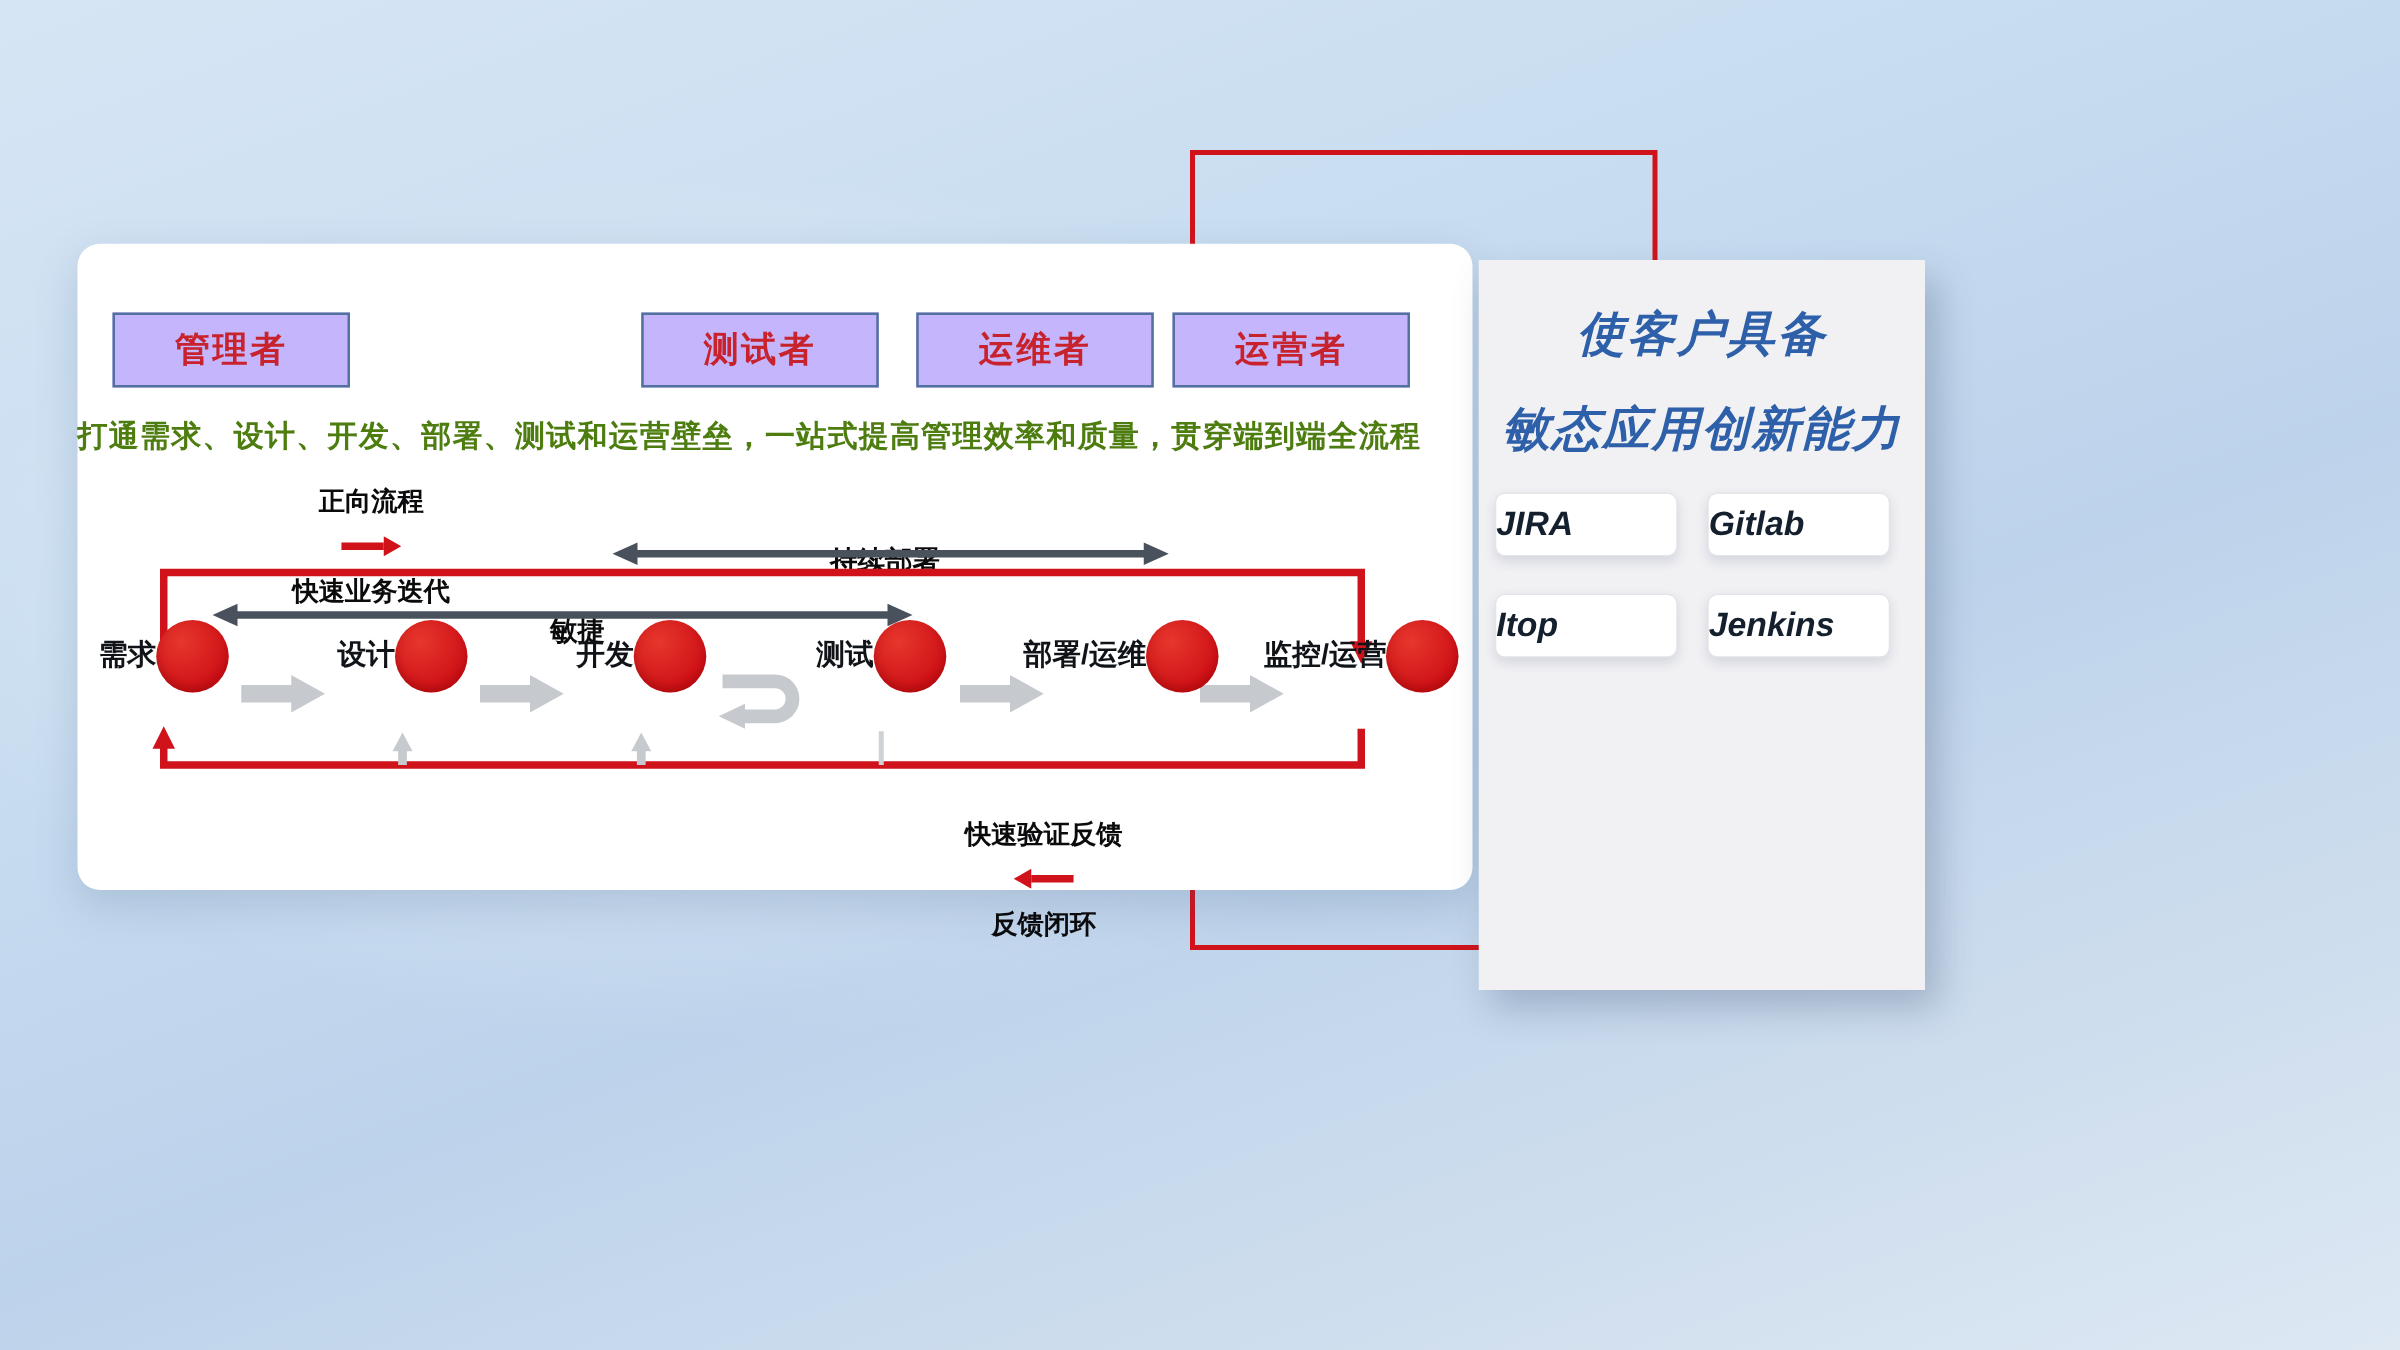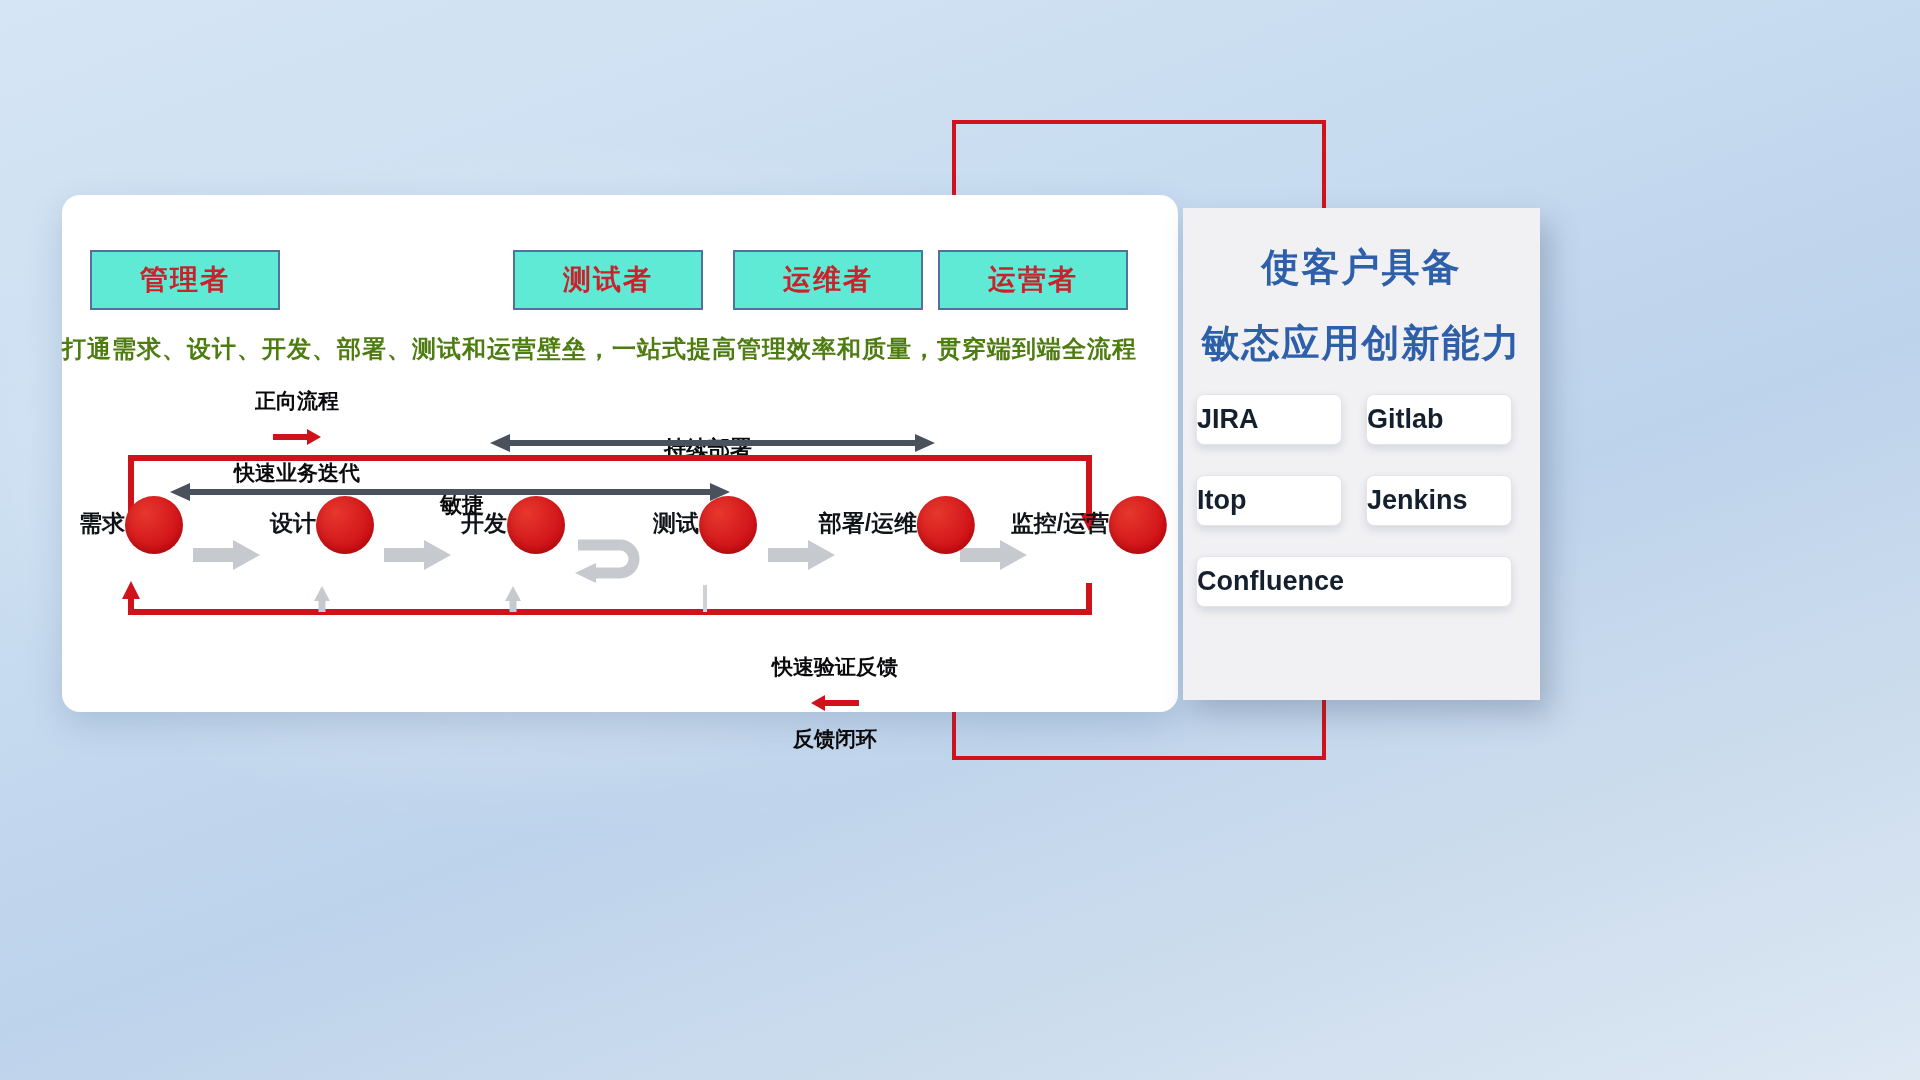--- a/index.html
+++ b/index.html
@@ -19,21 +19,21 @@
 
   
   .white-panel {
     position:absolute; left:62px; top:195px; width:1116px; height:517px;
     background:#ffffff; border-radius:18px; z-index:2;
     box-shadow: 0 12px 34px rgba(60,90,130,0.20);
   }
 
   .role-box {
     position:absolute; top:55px; width:190px; height:60px;
-    border:2px solid #53719f; background:#5eead4;
+    border:2px solid #53719f; background:#c4b5fd;
     display:flex; align-items:center; justify-content:center;
     font-size:28px; font-weight:bold; color:#c8232c; letter-spacing:2px;
   }
 
   .subtitle {
     position:absolute; top:138px; left:0; width:100%;
     font-size:24px; font-weight:bold; color:#4d7c0f;
     letter-spacing:1px; white-space:nowrap;
   }
 
@@ -53,23 +53,24 @@
     display:flex; flex-direction:row; align-items:center; }
   .stage-label { font-size:23px; font-weight:600; color:#101418; white-space:nowrap; margin-bottom:4px; }
   .stage-circle {
     width:58px; height:58px; border-radius:50%;
     background: radial-gradient(circle at 35% 30%, #e6372d, #cf1016 72%);
     box-shadow: inset 0 -4px 7px rgba(110,0,0,0.30);
   }
 
   
   .right-panel {
-    position:absolute; left:1183px; top:208px; width:357px; height:492px;
+    position:absolute; left:1183px; top:208px; width:357px; height:584px;
     background:#f1f1f4; z-index:3;
     box-shadow: 10px 14px 28px rgba(50,70,100,0.28);
+    font-style: italic;
   }
   .rp-title { position:absolute; left:0; width:100%; text-align:center;
     font-size:38px; font-weight:bold; color:#2e5fa9; letter-spacing:2px; white-space:nowrap; }
   .rp-title-1 { top:34px; }
   .rp-title-2 { top:110px; }
   .tool {
     position:absolute; height:51px; background:#ffffff; border-radius:8px;
     border:1px solid #e4e4e8;
     box-shadow: 0 4px 9px rgba(40,60,90,0.14);
     display:flex; align-items:center; 
@@ -202,18 +203,15 @@
       </div>
     <div class="tool" style="left:183px; top:186px; width:146px;">
         <span>Gitlab</span>
       </div>
     <div class="tool" style="left:13px;  top:267px; width:146px;">
         <span>Itop</span>
       </div>
     <div class="tool" style="left:183px; top:267px; width:146px;">
         <span>Jenkins</span>
       </div>
-    <div class="tool" style="left:13px;  top:348px; width:316px;">
-        <span>Confluence</span>
-      </div>
   </div>
 
 </div>
 
 </body></html>

